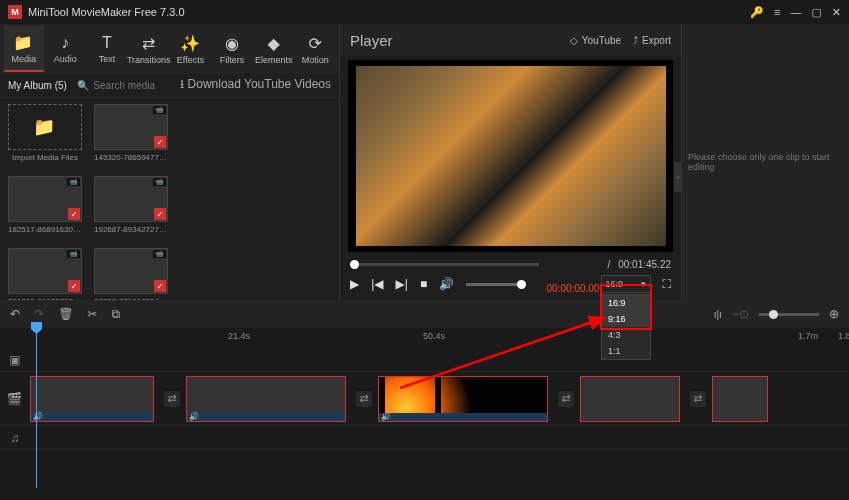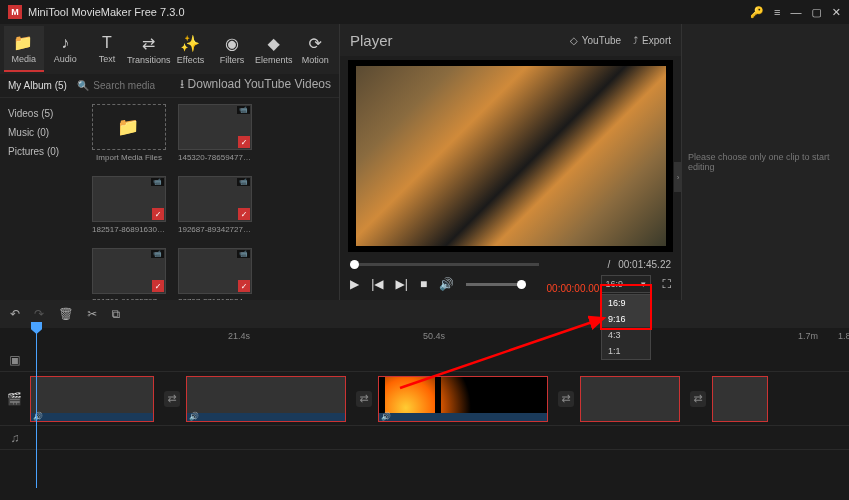--- a/index.html
+++ b/index.html
@@ -152,25 +152,20 @@
       <span class="search">
         <span>🔍</span>
         <span>Search media</span>
       </span>
       <span class="download">
         <span>⭳</span>
         <span>Download YouTube Videos</span>
       </span>
     </div>
     <div class="media-body">
-      <div class="media-sidebar" id="media-cats">
-          <div class="cat">Videos (5)</div>
-          <div class="cat">Music (0)</div>
-          <div class="cat">Pictures (0)</div>
-        </div>
       <div class="media-grid" id="media-grid">
           <div class="mclip">
             <div class="import-tile">
               <span style="color:#888;font-size:18px;">📁</span>
             </div>
             <div class="cap">Import Media Files</div>
           </div>
           <div class="mclip">
             <div class="thumb th-tiger">
               <span class="vt">📹</span>
@@ -267,20 +262,28 @@
   </div>
 </div>
 
 <div class="timeline-area">
   <div class="tl-toolbar">
     <span class="tlbtn">↶</span>
     <span class="tlbtn">↷</span>
     <span class="tlbtn">🗑</span>
     <span class="tlbtn">✂</span>
     <span class="tlbtn">⧉</span>
+    <div class="tl-right">
+      <span class="tlbtn" style="font-size:10px;">ı|ı</span>
+      <span class="tlbtn">−⊙</span>
+      <div class="zoom-track">
+          <div class="zdot"></div>
+        </div>
+      <span class="tlbtn">⊕</span>
+    </div>
   </div>
   <div class="ruler" id="ruler">
       <span class="tmark" style="left: 160px;">21.4s</span>
       <span class="tmark" style="left: 355px;">50.4s</span>
       <span class="tmark" style="left: 730px; text-align: center;">1.7m</span>
       <span class="tmark" style="left: 770px;">1.8m</span>
     </div>
   <div class="playhead" style="top:28px;"></div>
   <div class="tracks">
     <div class="track-row small">

